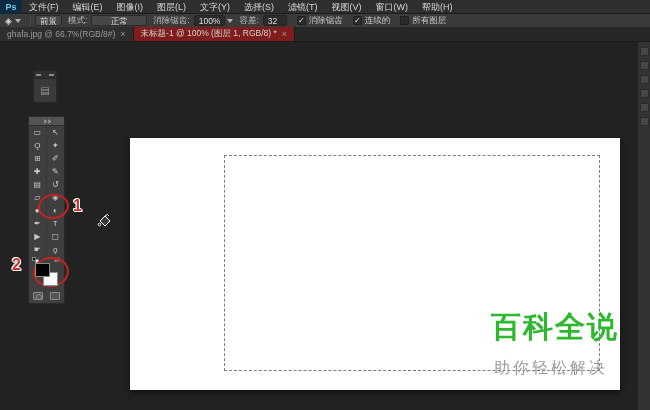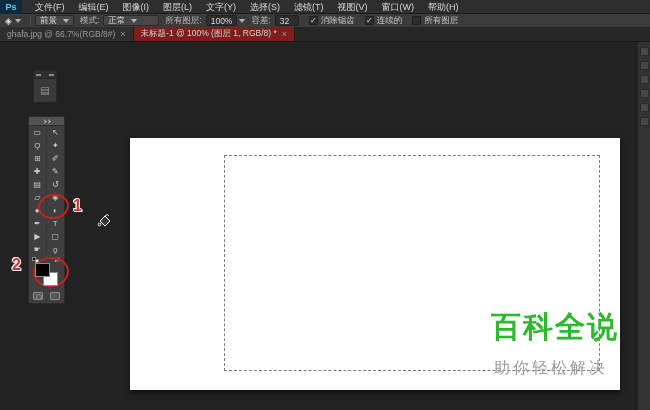--- a/index.html
+++ b/index.html
@@ -1,30 +1,30 @@
 <!DOCTYPE html>
 <html><head>
 <meta charset="utf-8">
 <style>
   * { margin:0; padding:0; box-sizing:border-box; }
   html,body { width:650px; height:410px; overflow:hidden; }
   body { position:relative; background:#222222; font-family:"Liberation Sans","DejaVu Sans",sans-serif; color:#cfcfcf; }
 
   
   .menu-bar { position:absolute; left:0; top:0; width:650px; height:14px; background:#2e2e2e; border-bottom:1px solid #1c1c1c; display:flex; align-items:center; gap:0; }
-  .ps-logo { width:22px; height:14px; background:#0d2a3e; color:#6ec6ee; font-size:9px; font-weight:bold; display:flex; align-items:center; justify-content:center; margin-right:6px; }
+  .ps-logo { width:22px; height:14px; background:#0d2a3e; color:#6ec6ee; font-size:9px; font-weight:bold; display:flex; align-items:center; justify-content:center; }
   .menu-item { font-size:9px; color:#d6d6d6; padding:0 7px; line-height:14px; cursor:default; }
 
   
   .options-bar { position:absolute; left:0; top:14px; width:650px; height:14px; background:#3b3b3b; border-bottom:1px solid #252525; display:flex; align-items:center; font-size:8.5px; color:#c8c8c8; }
   .opt-sep { width:1px; height:10px; background:#2a2a2a; border-right:1px solid #4a4a4a; margin:0 4px; }
   .tool-preset { display:flex; align-items:center; gap:3px; padding:0 5px; }
   .tool-preset .glyph { font-size:9px; color:#ddd; }
   .caret { width:0; height:0; border-left:3px solid transparent; border-right:3px solid transparent; border-top:4px solid #b5b5b5; display:inline-block; }
-  .dropdown { background:#474747; border:1px solid #2a2a2a; border-radius:2px; height:11px; display:flex; align-items:center; gap:6px; padding:0 4px; color:#ddd; }
+  .dropdown { background:#474747; border:1px solid #2a2a2a; border-radius:2px; height:11px; display:flex; align-items:center; gap:6px; padding:0 4px; color:#ddd;flex-direction:column; }
   .field { background:#2c2c2c; border:1px solid #232323; border-radius:2px; height:11px; display:flex; align-items:center; padding:0 4px; color:#ddd; min-width:24px; }
   .opt-label { margin:0 4px 0 6px; color:#bdbdbd; }
   .chk { display:flex; align-items:center; gap:3px; margin-left:10px; }
   .chk .box { width:9px; height:9px; background:#2c2c2c; border:1px solid #1f1f1f; border-radius:1px; color:#ddd; font-size:8px; line-height:8px; text-align:center; }
 
   
   .tab-bar { position:absolute; left:0; top:28px; width:650px; height:14px; background:#272727; border-bottom:1px solid #1a1a1a; display:flex; align-items:flex-end; }
   .doc-tab { height:14px; display:flex; align-items:center; gap:5px; padding:0 7px; font-size:8.5px; border-right:1px solid #1c1c1c;margin-top:44px; }
   .doc-tab.inactive { background:#2e2e2e; color:#989898; }
   .doc-tab.active { background:#7f1d1d; color:#d2d2d2; }
@@ -101,21 +101,21 @@
   <div class="opt-sep"></div>
   <div class="dropdown">
     <span>前景</span>
     <span class="caret"></span>
   </div>
   <span class="opt-label">模式:</span>
   <div class="dropdown" style="min-width:56px; ">
     <span>正常</span>
     <span class="caret"></span>
   </div>
-  <span class="opt-label">所有图层:</span>
+  <span class="opt-label">消除锯齿:</span>
   <div class="field">
     <span>100%</span>
   </div>
   <span class="caret" style="margin-left:2px;"></span>
   <span class="opt-label">容差:</span>
   <div class="field">
     <span>32</span>
   </div>
   <div class="chk">
     <span class="box">✓</span>

